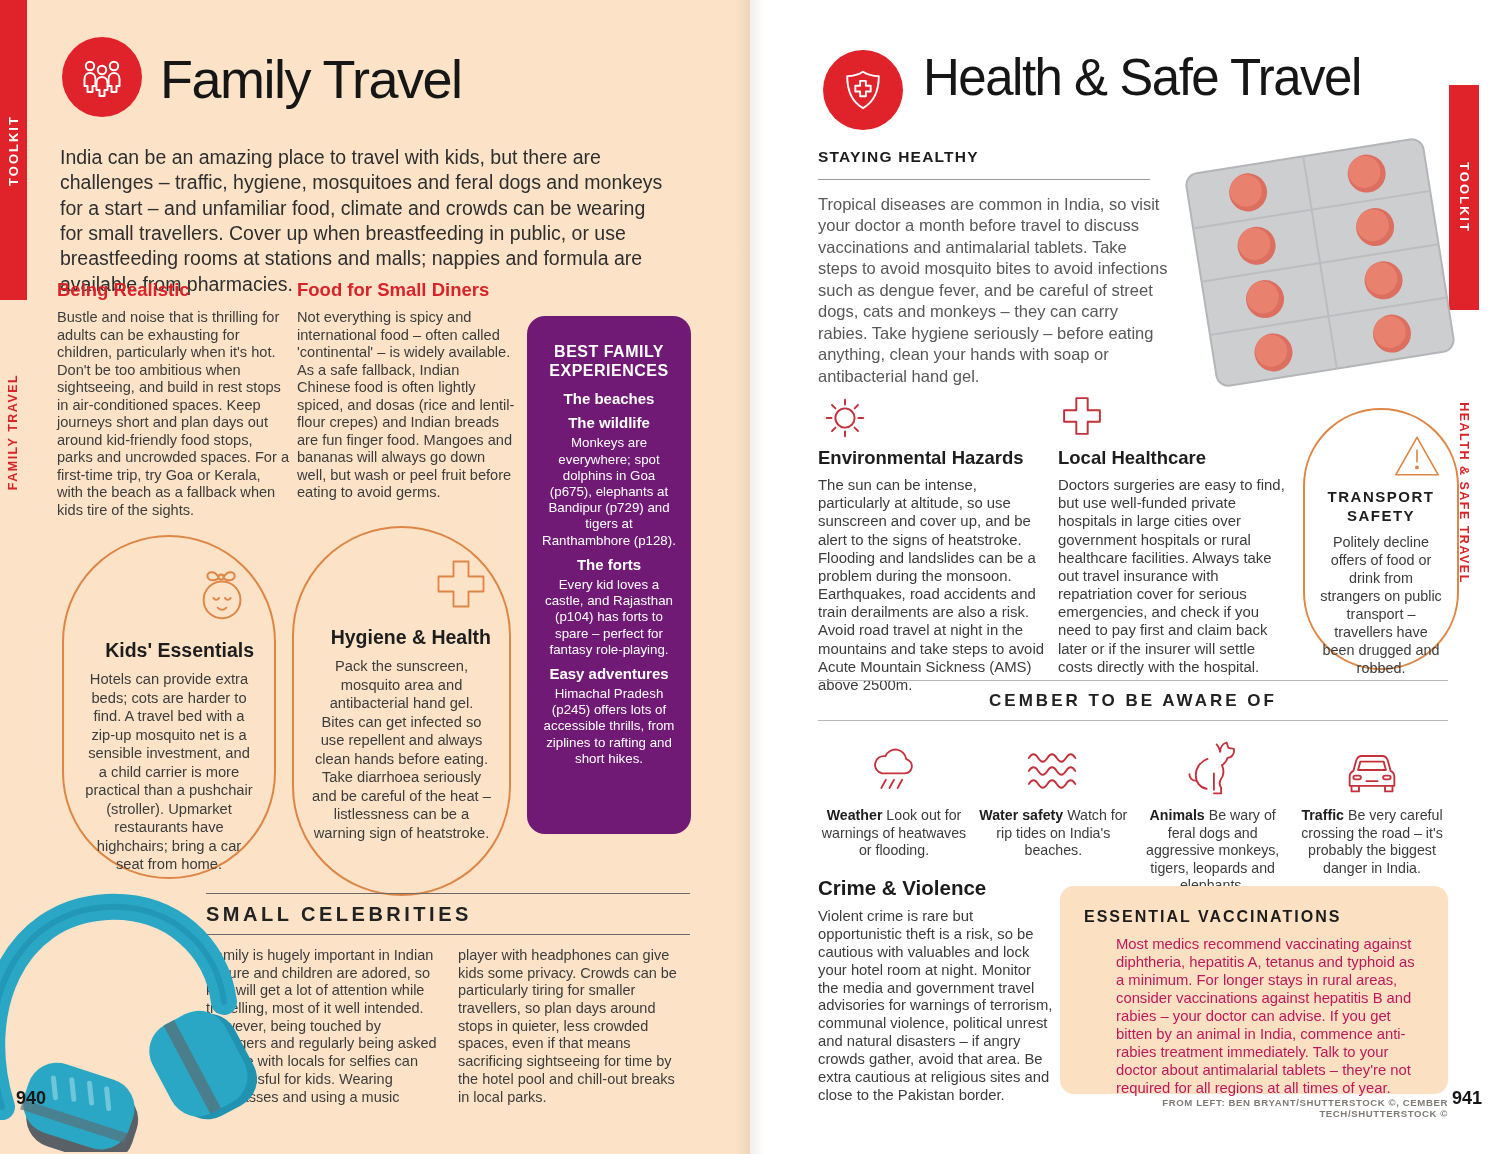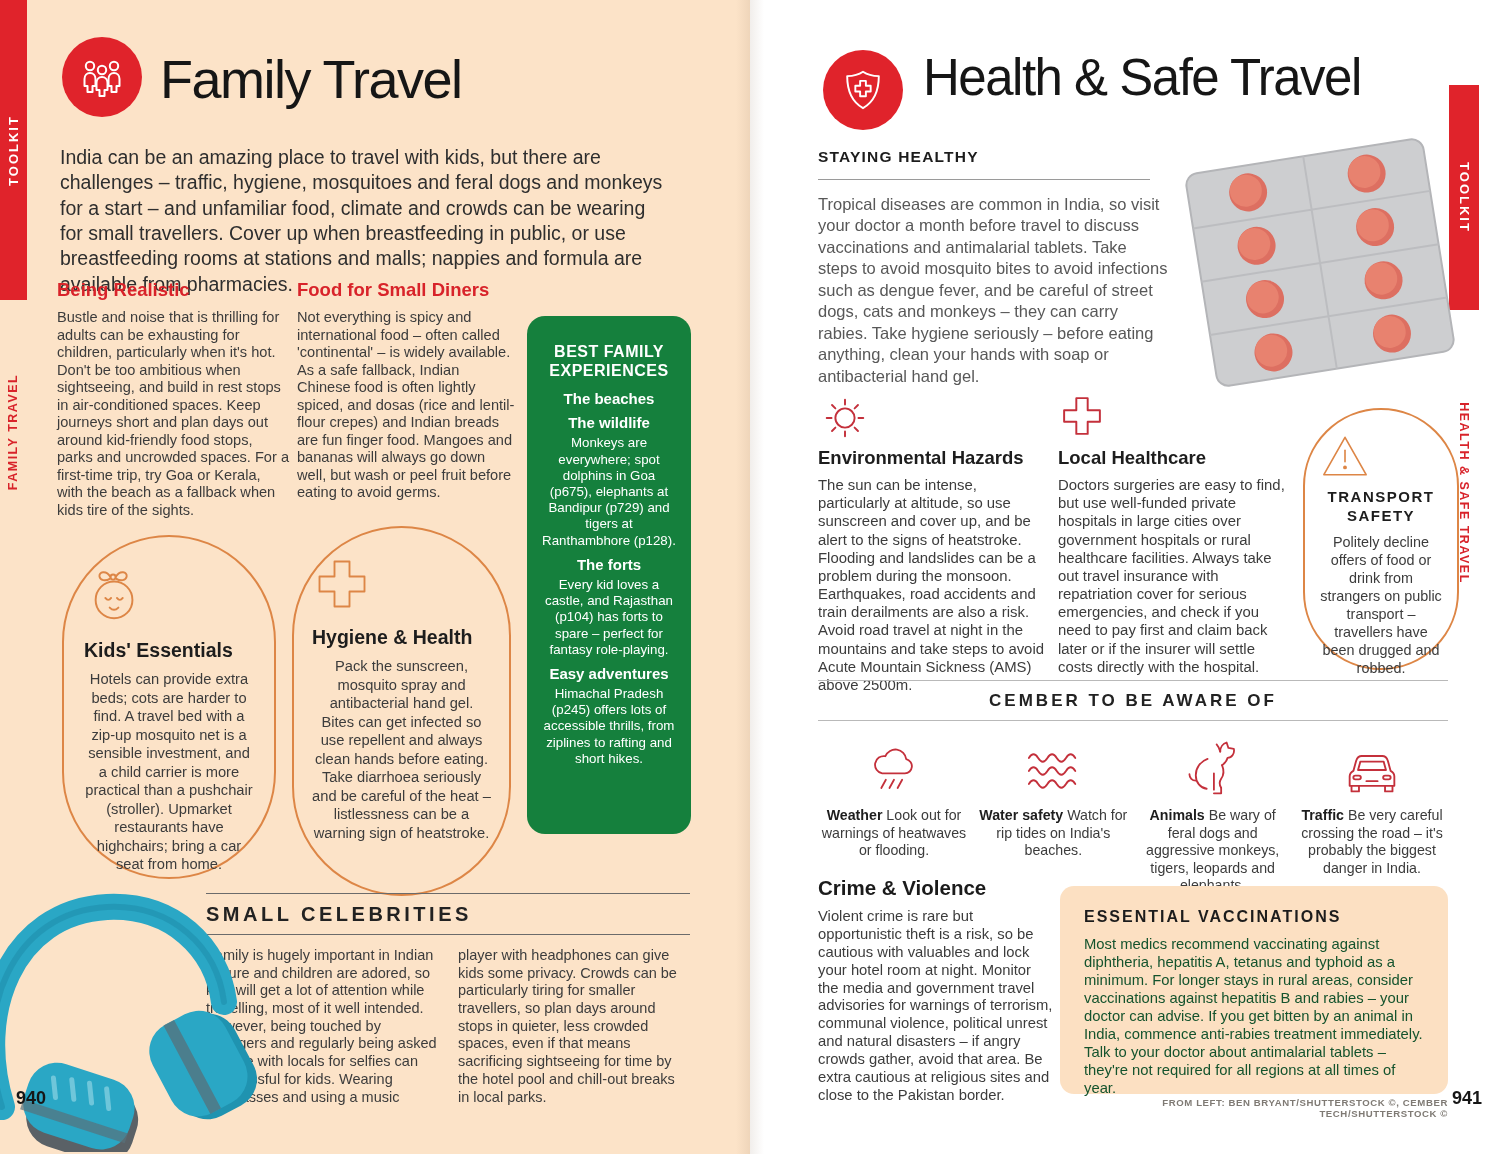--- a/index.html
+++ b/index.html
@@ -31,28 +31,28 @@
 
   
   .intro { position:absolute; left:60px; top:145px; width:608px; font-size:19.5px; line-height:1.3; color:#2e2e2e; }
 
   .lcol { position:absolute; top:279px; }
   .lcol h3 { color:#d8232a; font-size:18.5px; font-weight:bold; margin-bottom:8px; }
   .lcol p  { font-size:14.6px; line-height:1.2; color:#3c3c3c; }
   #lcol1 { left:57px;  width:233px; }
   #lcol2 { left:297px; width:218px; }
 
-  .redbox { position:absolute; left:527px; top:316px; width:164px; height:518px; background:#15803d;
+  .redbox { position:absolute; left:527px; top:316px; width:164px; height:518px; background:#701a75;
             border-radius:18px; color:#fff; text-align:center; padding:26px 13px; }
   .redbox .bx-title { font-weight:bold; font-size:16px; line-height:1.2; letter-spacing:.5px; margin-bottom:10px; }
   .redbox h4 { font-size:15px; font-weight:bold; margin:7px 0 4px; }
   .redbox p  { font-size:13.3px; line-height:1.22; }
 
   .capsule { position:absolute; border:2px solid #dd8646; border-radius:120px; text-align:center;
-             display:flex; flex-direction:column; align-items:flex-start; }
+             display:flex; flex-direction:column; align-items:flex-end; }
   #capsule-kids   { left:62px;  top:535px; width:214px; height:344px; padding:28px 20px 0; }
   #capsule-health { left:292px; top:526px; width:219px; height:370px; padding:26px 18px 0; }
   .capsule h3 { font-size:19.5px; font-weight:bold; color:#1d1d1d; margin:12px 0 8px; }
   .capsule p  { font-size:14.7px; line-height:1.26; color:#3c3c3c; }
 
   .smallceleb { position:absolute; left:206px; top:893px; width:484px; }
   .smallceleb .rule { height:1px; background:#6b6b6b; }
   .smallceleb h2 { font-size:20px; font-weight:600; letter-spacing:3.5px; color:#222; padding:9px 0 8px; }
   .smallceleb .cols { display:flex; gap:20px; margin-top:12px; }
   .smallceleb .cols p { width:232px; font-size:14.5px; line-height:1.22; color:#3c3c3c; }
@@ -93,21 +93,21 @@
   .dangers .item p { font-size:14.2px; line-height:1.24; color:#3c3c3c; }
   .dangers .item b { color:#1d1d1d; }
 
   #crime { position:absolute; left:68px; top:876px; width:236px; }
   #crime h3 { font-size:20.5px; font-weight:bold; color:#1b1b1b; margin-bottom:8px; }
   #crime p { font-size:14.8px; line-height:1.21; color:#3c3c3c; }
 
   #vacc { position:absolute; left:310px; top:886px; width:388px; height:208px; background:#fce0c2;
           border-radius:14px; padding:22px 24px; }
   #vacc h3 { font-size:16px; font-weight:bold; letter-spacing:2px; color:#1c1c1c; margin-bottom:9px; }
-  #vacc p { font-size:14.8px; line-height:1.22; color:#14532d; }
+  #vacc p { font-size:14.8px; line-height:1.22; color:#be185d;margin-left:32px; }
 
   #credit { position:absolute; left:380px; top:1097px; width:318px; text-align:right;
             font-size:9.6px; letter-spacing:.6px; color:#7f7a74; font-weight:bold; }
 
   svg { display:block; }
 </style>
 </head>
 <body>
 
 <div class="page" id="page-left">
@@ -171,21 +171,21 @@
     <p>Hotels can provide extra beds; cots are harder to find. A travel bed with a zip-up mosquito net is a sensible investment, and a child carrier is more practical than a pushchair (stroller). Upmarket restaurants have highchairs; bring a car seat from home.</p>
   </div>
 
   <div class="capsule" id="capsule-health">
     <span>
       <svg width="60" height="60" viewBox="0 0 64 64" fill="none" stroke="#dd8646" stroke-width="2" stroke-linejoin="round">
         <path d="M24 8 h16 v16 h16 v16 h-16 v16 h-16 v-16 h-16 v-16 h16 Z" rx="2"></path>
       </svg>
     </span>
     <h3>Hygiene &amp; Health</h3>
-    <p>Pack the sunscreen, mosquito spray and antibacterial hand gel. Bites can get infected so use repellent and always clean hands before eating. Take diarrhoea seriously and be careful of the heat – listlessness can be a warning sign of heatstroke.</p>
+    <p>Pack the sunscreen, mosquito area and antibacterial hand gel. Bites can get infected so use repellent and always clean hands before eating. Take diarrhoea seriously and be careful of the heat – listlessness can be a warning sign of heatstroke.</p>
   </div>
 
   <div class="smallceleb">
     <div class="rule"></div>
     <h2>SMALL CELEBRITIES</h2>
     <div class="rule"></div>
     <div class="cols">
       <p>Family is hugely important in Indian culture and children are adored, so kids will get a lot of attention while travelling, most of it well intended. However, being touched by strangers and regularly being asked to pose with locals for selfies can be stressful for kids. Wearing sunglasses and using a music</p>
       <p>player with headphones can give kids some privacy. Crowds can be particularly tiring for smaller travellers, so plan days around stops in quieter, less crowded spaces, even if that means sacrificing sightseeing for time by the hotel pool and chill-out breaks in local parks.</p>
     </div>

